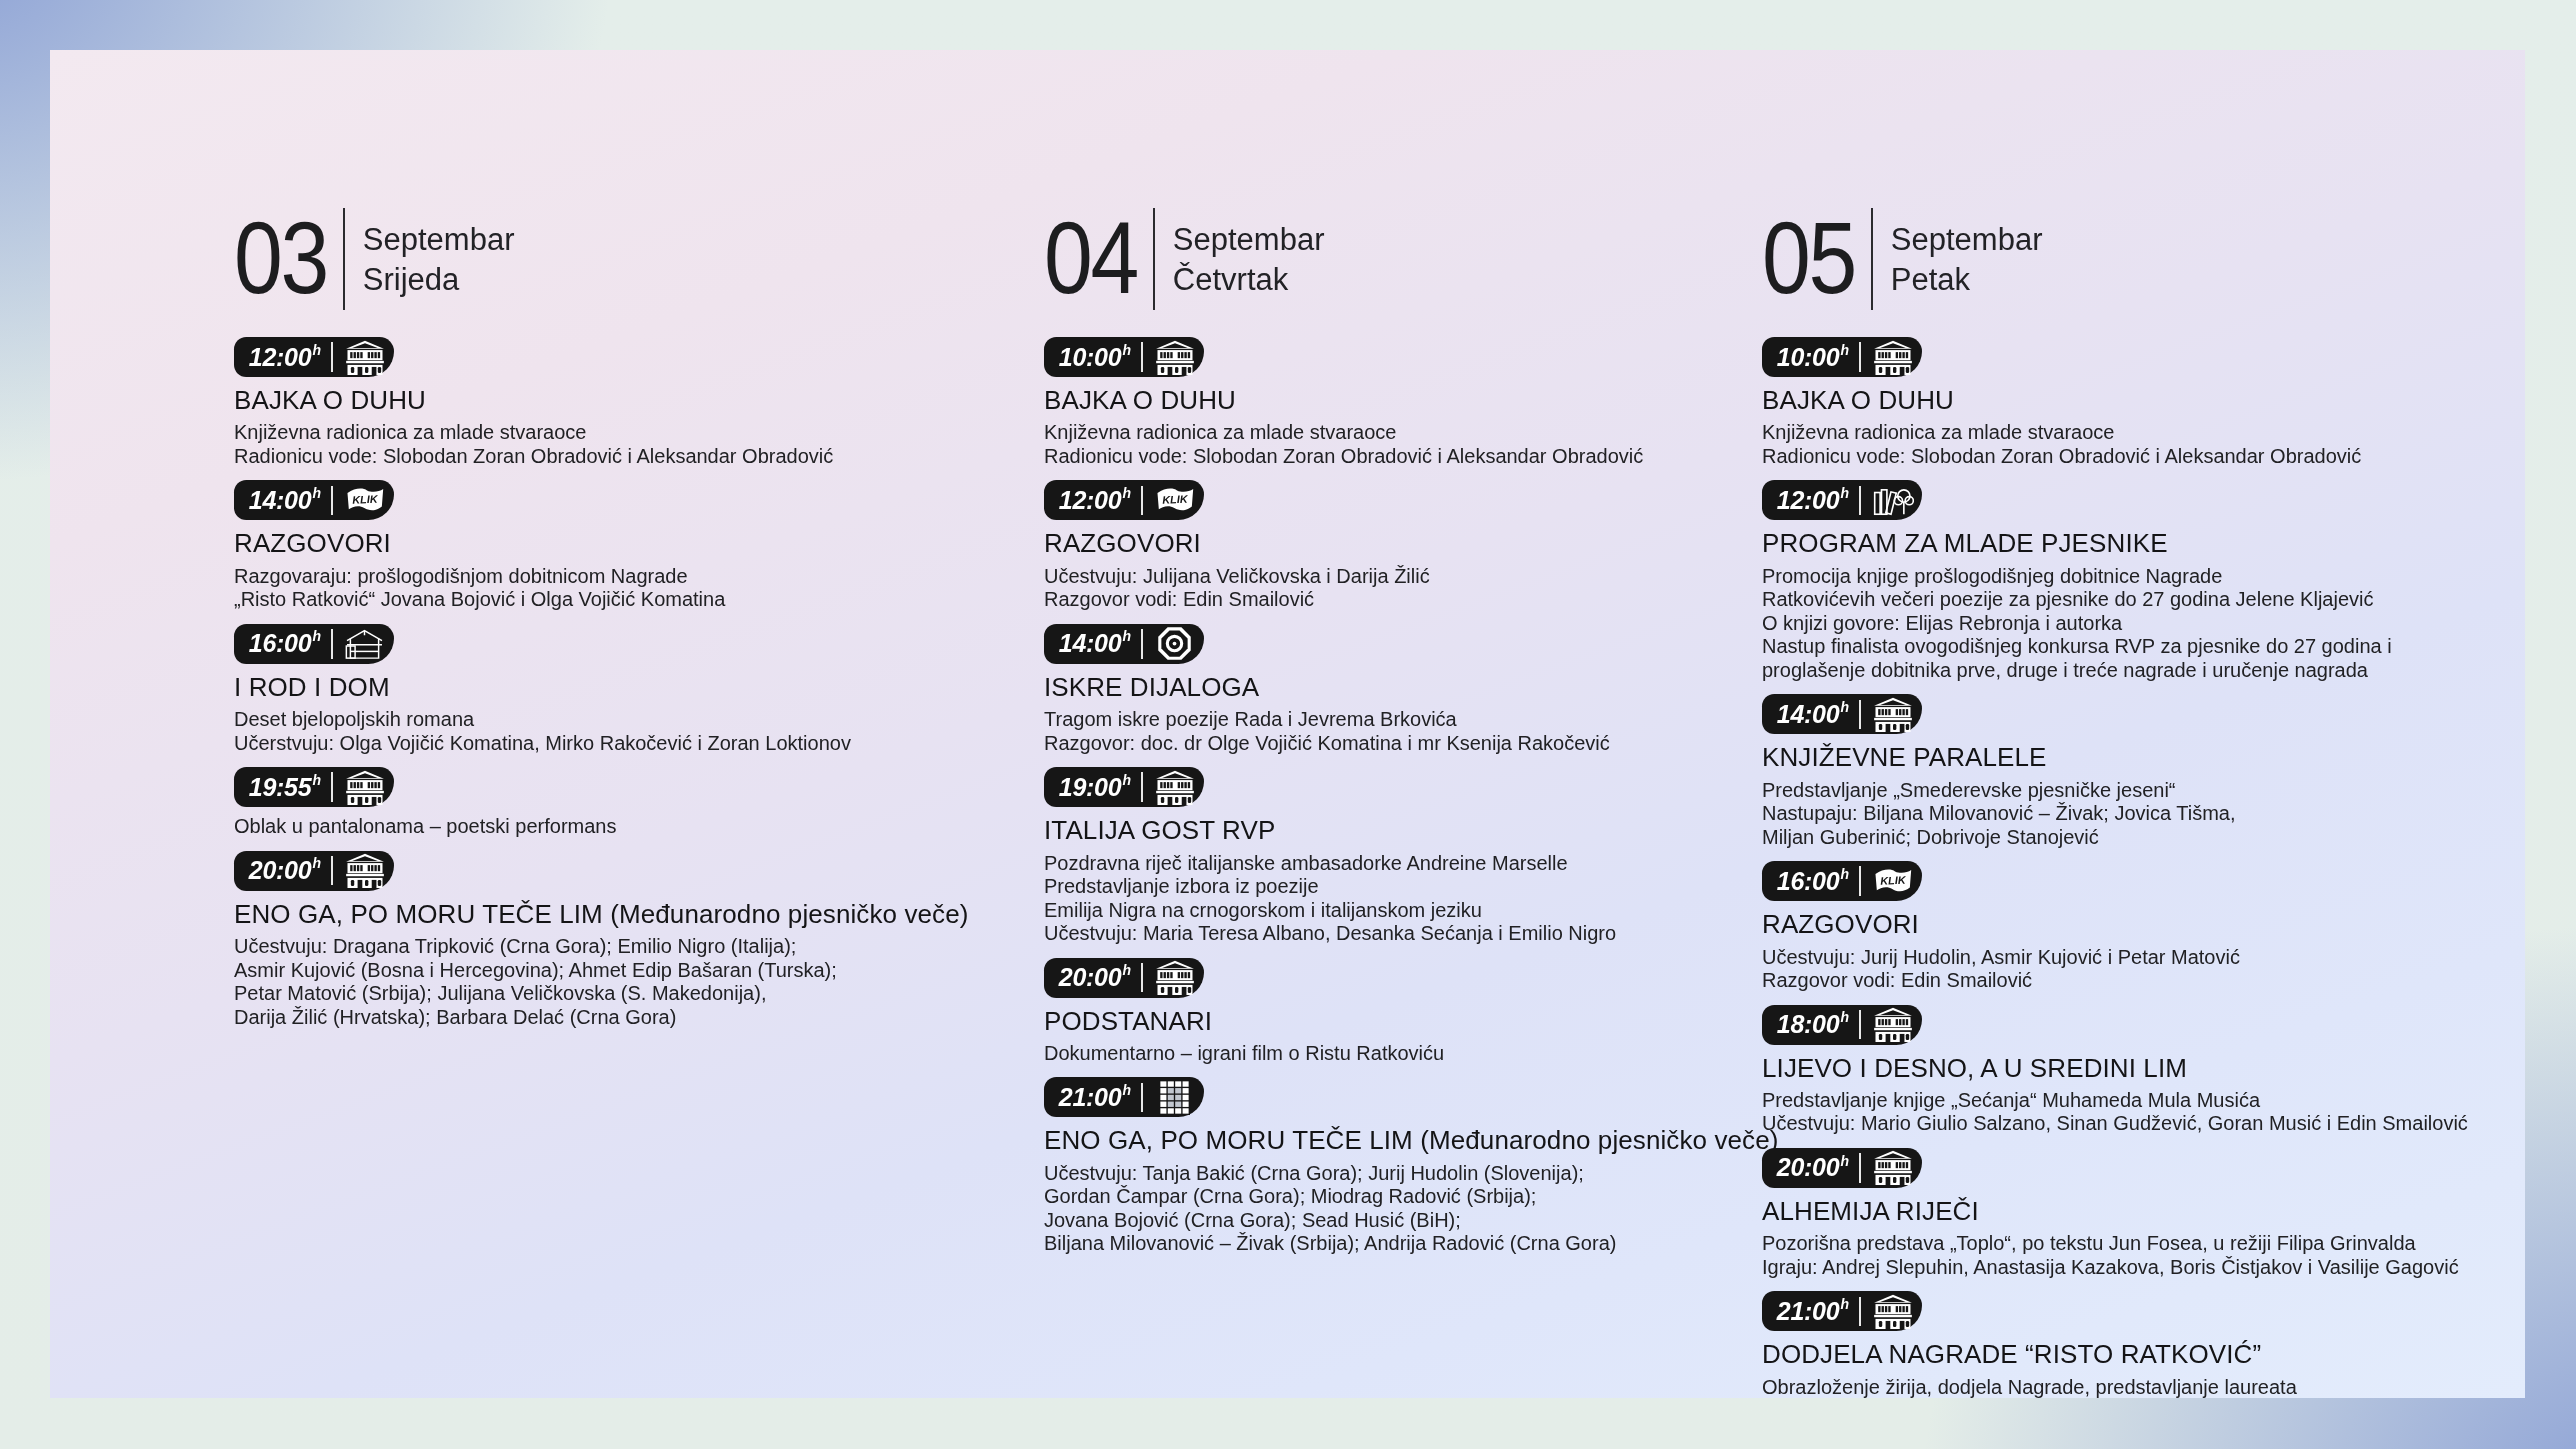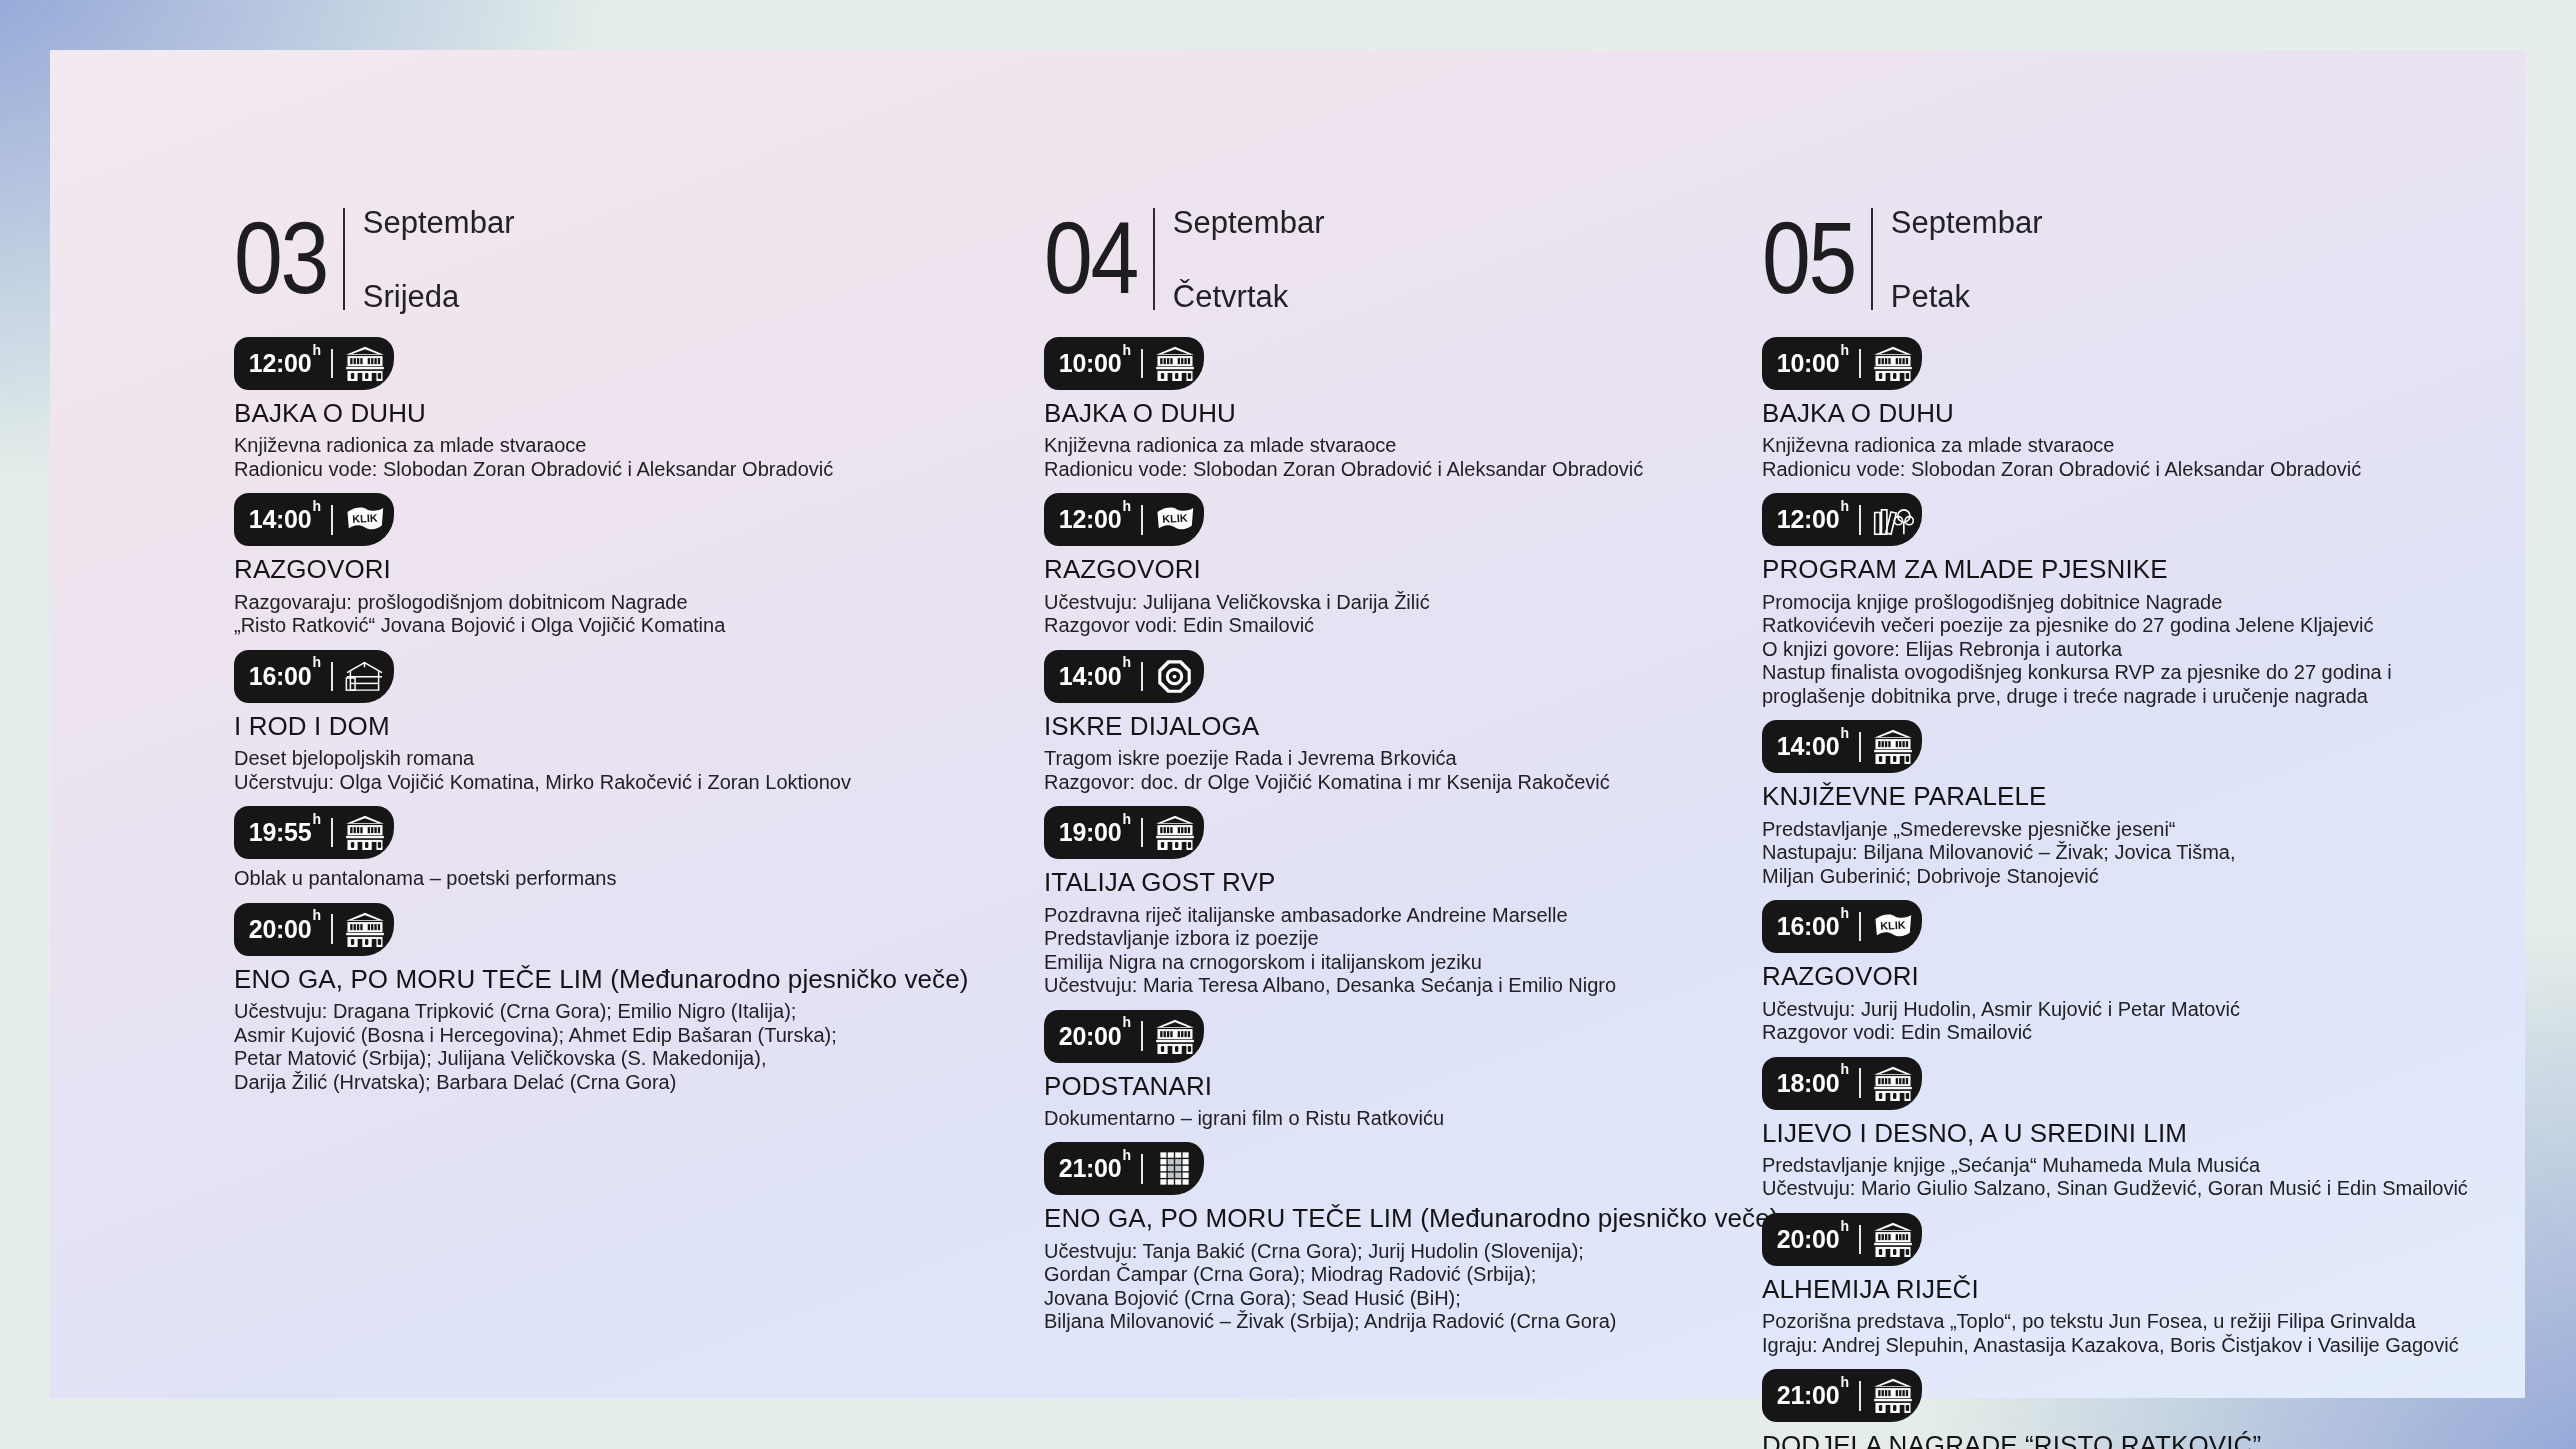--- a/index.html
+++ b/index.html
@@ -22,26 +22,26 @@
   .col{position:absolute;top:131px;width:815px;}
   .col.c0{left:184px;}
   .col.c1{left:994px;}
   .col.c2{left:1712px;}
   .day-head{display:flex;align-items:stretch;height:114px;margin-bottom:20px;margin-top:22px;}
   .day-num{
     font-size:102px;font-weight:200;color:#1d1d1f;line-height:110px;
     letter-spacing:-2.7px;transform:scaleX(.86);transform-origin:left center;margin-right:-12px;
   }
   .day-div{width:2px;background:#2b2b2e;margin:5.4px 17.4px 6.7px 13.4px;}
-  .day-meta{display:flex;flex-direction:column;justify-content:space-between;}
+  .day-meta{display:flex;flex-direction:column;justify-content:center;}
   .day-month,.day-weekday{font-size:31px;line-height:40px;font-weight:400;color:#222226;}
   .event{margin-bottom:12px;}
   .badge{
-    display:inline-flex;align-items:center;height:53px;background:#161616;
-    border-radius:14.8px 17.4px 31px 14.8px;padding:0 8px 0 14.8px;margin-bottom:8px;
+    display:inline-flex;align-items:center;height:40px;background:#161616;
+    border-radius:14.8px 17.4px 31px 14.8px;padding:0 8px 0 14.8px;margin-bottom:8px;font-style:italic;
   }
   .badge .t{color:#fff;font-size:25px;font-weight:700;letter-spacing:-0.3px;}
   .badge sup{color:#fff;font-size:14px;font-weight:700;align-self:flex-start;padding-top:4.7px;margin-left:1.3px;}
   .badge .sep{width:2px;height:29.5px;background:rgba(255,255,255,.9);margin:0 10.7px 0 9.4px;flex:none;}
   .badge .icon{width:43px;height:35px;display:flex;align-items:center;justify-content:center;flex:none;}
   .title{font-size:26px;font-weight:400;color:#141416;line-height:31px;margin-bottom:5.4px;white-space:nowrap;letter-spacing:0.1px;}
   .line{font-size:20px;line-height:23.5px;color:#212124;white-space:nowrap;}
 </style>
 </head>
 <body>

